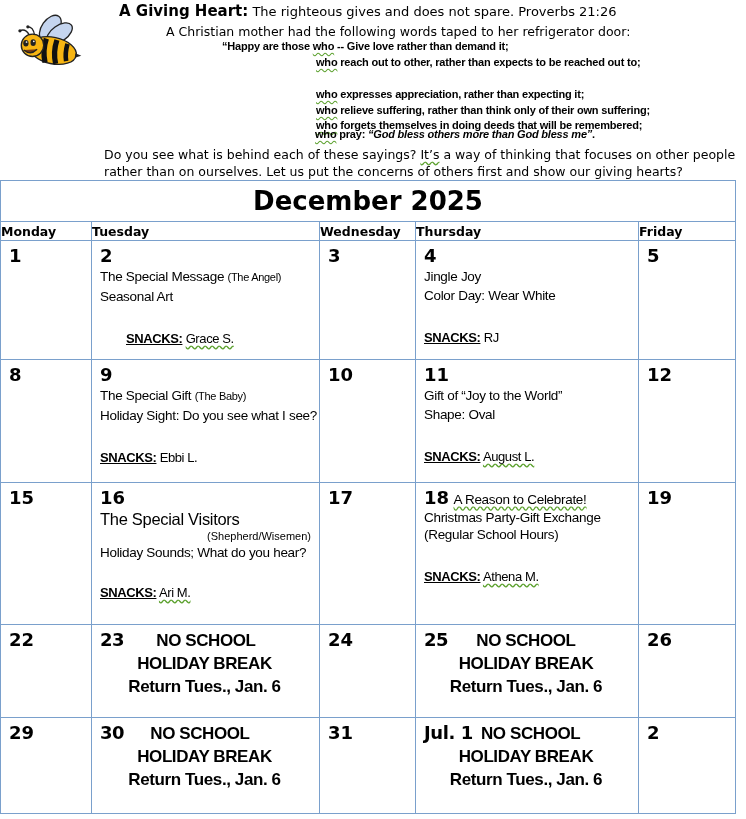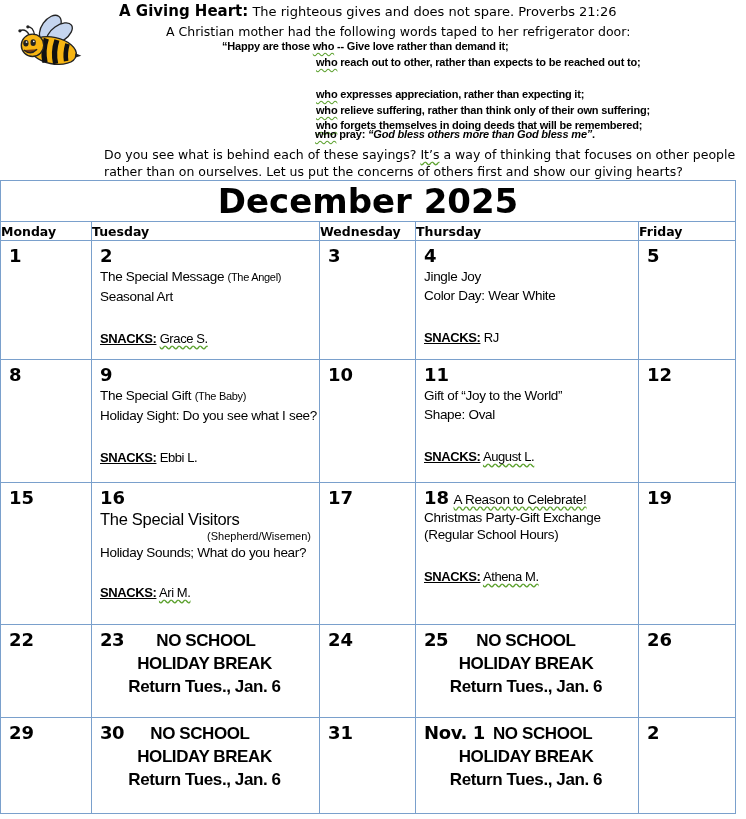--- a/index.html
+++ b/index.html
@@ -9,21 +9,21 @@
   .title-line { position:absolute; left:119px; top:2px; font-family:"DejaVu Sans", sans-serif; font-size:13px; white-space:nowrap; }
   .title-line b { font-size:15px; font-weight:bold; }
   .intro-line { position:absolute; left:166px; top:24px; font-family:"DejaVu Sans", sans-serif; font-size:12.5px; white-space:nowrap; }
   .quote { position:absolute; font-family:"Liberation Sans", sans-serif; font-weight:bold; font-size:11px; white-space:nowrap; letter-spacing:-0.2px; }
   .quote .who { text-decoration:underline; text-decoration-style:wavy; text-decoration-color:#5aa02c; text-underline-offset:2px; }
   .quote i { font-style:italic; }
   .closing { position:absolute; left:104px; font-family:"DejaVu Sans", sans-serif; font-size:12.5px; white-space:nowrap; }
 
   table.cal { position:absolute; left:0; top:180px; border-collapse:collapse; table-layout:fixed; width:735px; }
   table.cal td, table.cal th { border:1.5px solid #7aa0cc; padding:0; vertical-align:top; }
-  .month-cell { height:40px; text-align:center; vertical-align:middle !important; font-family:"DejaVu Sans", sans-serif; font-weight:bold; font-size:34px; }
+  .month-cell { height:40px; text-align:center; vertical-align:middle !important; font-family:"DejaVu Sans", sans-serif; font-weight:bold; font-size:26px; }
   .dow { height:18px; font-family:"DejaVu Sans", sans-serif; font-weight:bold; font-size:12.5px; text-align:left; vertical-align:middle !important; }
   .day { position:relative; padding:4px 0 0 8px !important; }
   .num { font-family:"DejaVu Sans", sans-serif; font-weight:900; font-size:18px; line-height:22px; display:inline-block; }
   .ev { font-size:13.5px; line-height:19px; letter-spacing:-0.3px; }
   .ev small { font-size:11px; }
   .big { font-size:16.5px; line-height:20px; }
   .right-small { font-size:11px; text-align:right; padding-right:8px; line-height:14px; }
   .snack { font-size:13px; letter-spacing:-0.4px; margin-top:16px; }
   .snack b { text-decoration:underline; }
   .snack .nm { text-decoration:underline; text-decoration-style:wavy; text-decoration-color:#5aa02c; text-underline-offset:2px; }
@@ -88,21 +88,21 @@
     <th class="dow">Thursday</th>
     <th class="dow">Friday</th>
   </tr>
 
   <tr style="height:119px;">
     <td class="day"><span class="num">1</span></td>
     <td class="day">
       <span class="num">2</span>
       <div class="ev"><span>The Special Message </span><small>(The Angel)</small></div>
       <div class="ev">Seasonal Art</div>
-      <div class="ev snack" style="margin-top:23px;"><b>SNACKS:</b> <span class="nm">Grace S.</span></div>
+      <div class="ev snack" style="margin-top:23px;margin-left:26px;"><b>SNACKS:</b> <span class="nm">Grace S.</span></div>
     </td>
     <td class="day"><span class="num">3</span></td>
     <td class="day">
       <span class="num">4</span>
       <div class="ev">Jingle Joy</div>
       <div class="ev">Color Day: Wear White</div>
       <div class="ev snack" style="margin-top:23px;"><b>SNACKS:</b> <span>RJ</span></div>
     </td>
     <td class="day"><span class="num">5</span></td>
   </tr>
@@ -163,20 +163,20 @@
 
   <tr style="height:96px;">
     <td class="day"><span class="num">29</span></td>
     <td class="day nosch">
       <div style="white-space:nowrap;"><span class="num">30</span><span style="margin-left:26px;">NO SCHOOL</span></div>
       <div class="center">HOLIDAY BREAK</div>
       <div class="center">Return Tues., Jan. 6</div>
     </td>
     <td class="day"><span class="num">31</span></td>
     <td class="day nosch">
-      <div style="white-space:nowrap;"><span class="num">Nov. 1</span><span style="margin-left:8px;">NO SCHOOL</span></div>
+      <div style="white-space:nowrap;"><span class="num">Jul. 1</span><span style="margin-left:8px;">NO SCHOOL</span></div>
       <div class="center">HOLIDAY BREAK</div>
       <div class="center">Return Tues., Jan. 6</div>
     </td>
     <td class="day"><span class="num">2</span></td>
   </tr>
 </tbody>
   </table>
 
 </body></html>

